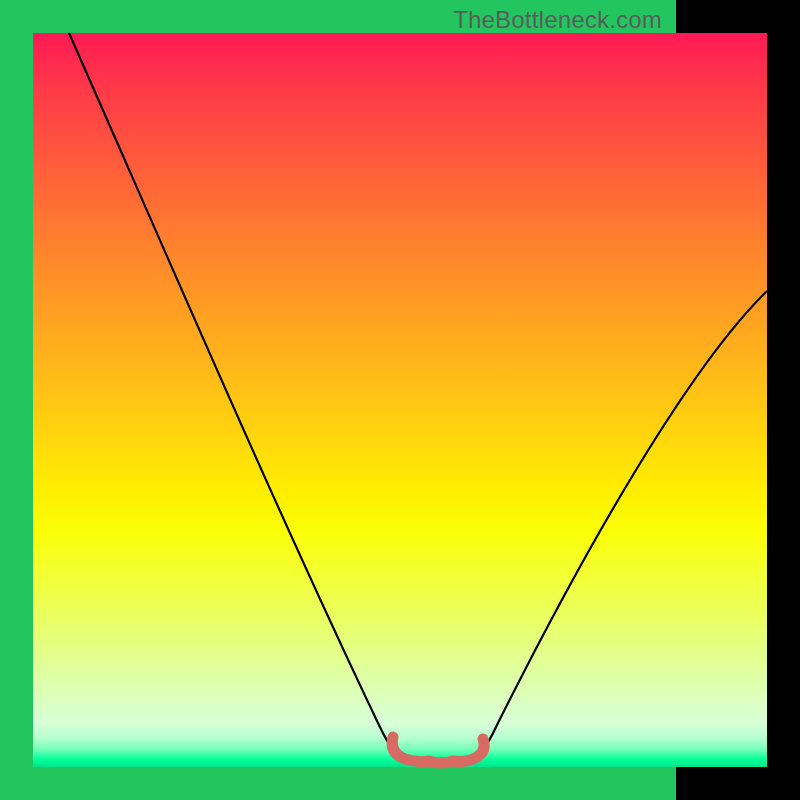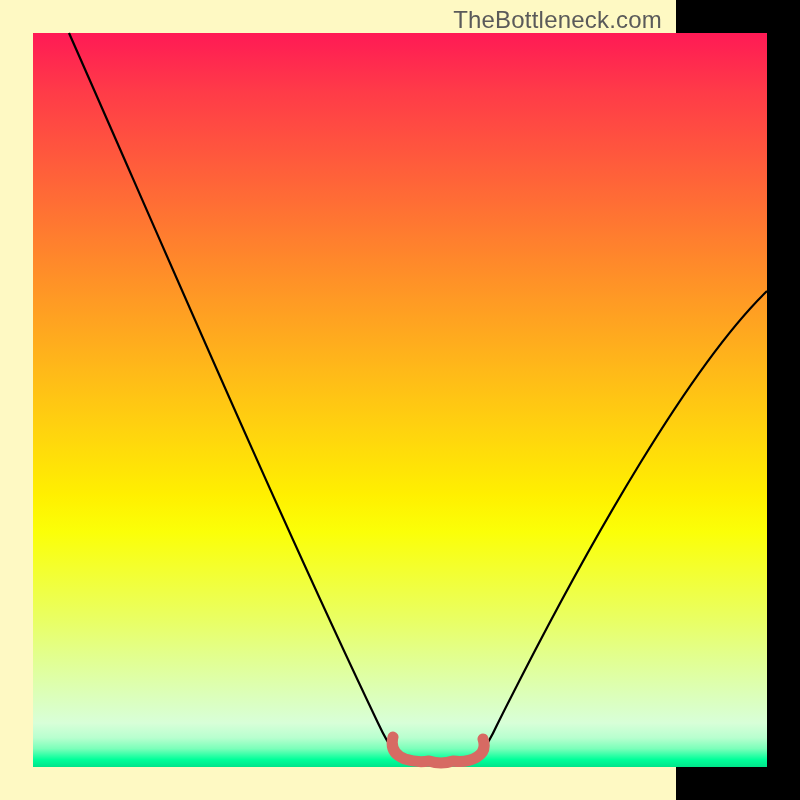--- a/index.html
+++ b/index.html
@@ -10,21 +10,21 @@
     background: #000;
     overflow: hidden;
     font-family: Arial, Helvetica, sans-serif;
   }
   .frame {
     position: absolute;
     left: 0;
     top: 0;
     width: 676px;
     height: 800px;
-    background: #fef9c3;
+    background: #22c55e;
   }
   .plot-area {
     position: absolute;
     left: 33px;
     top: 33px;
     width: 734px;
     height: 734px;
     background: linear-gradient(to bottom,
       #ff1a55 0%,
       #ff3b48 8%,

